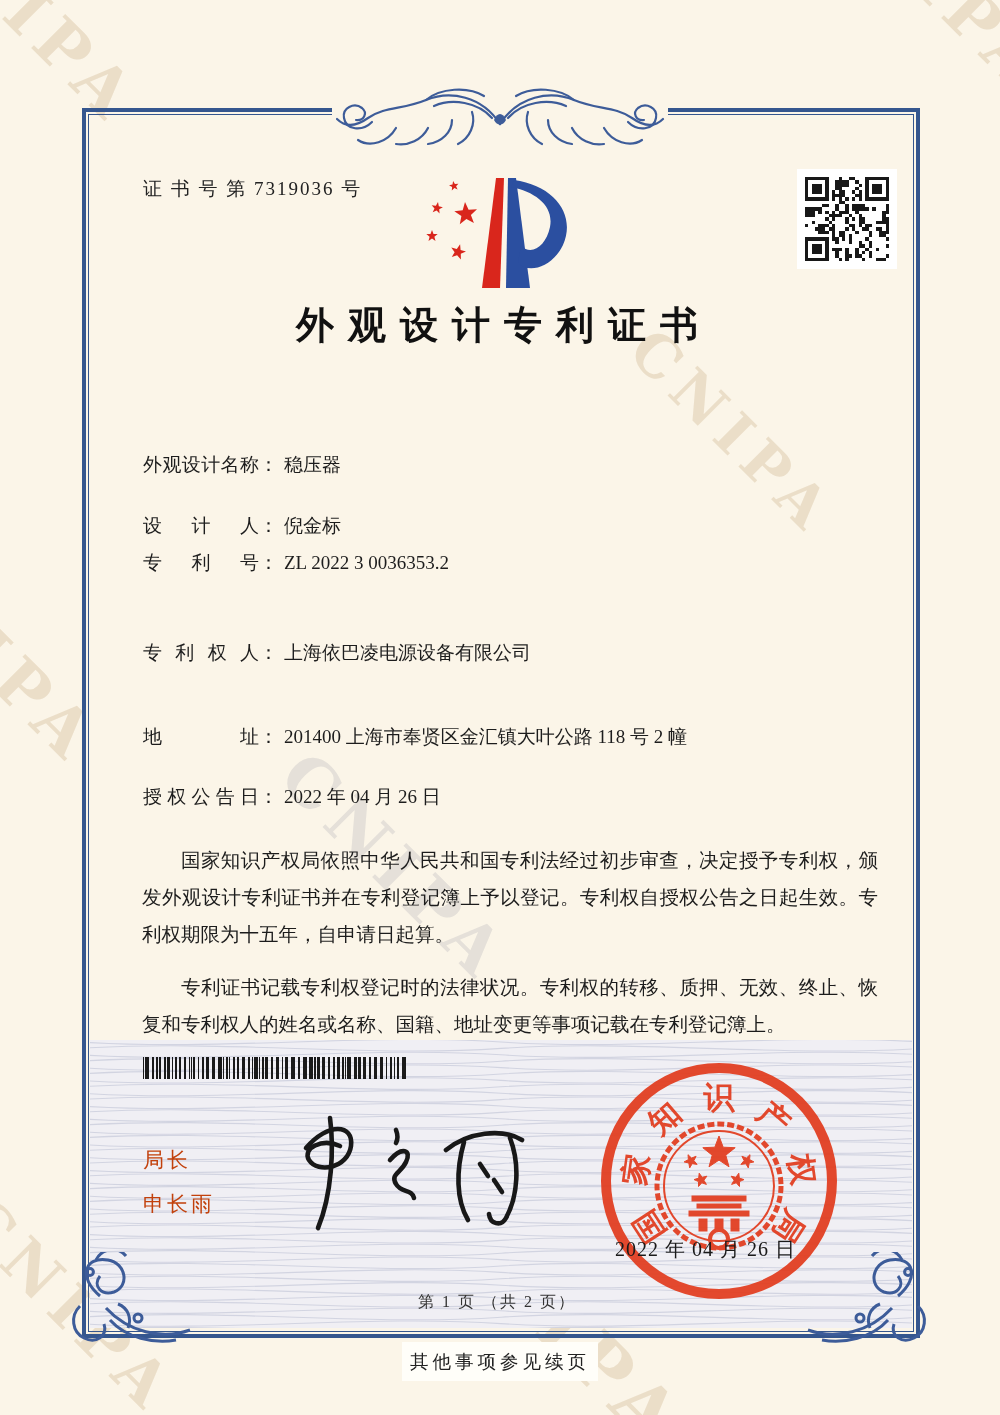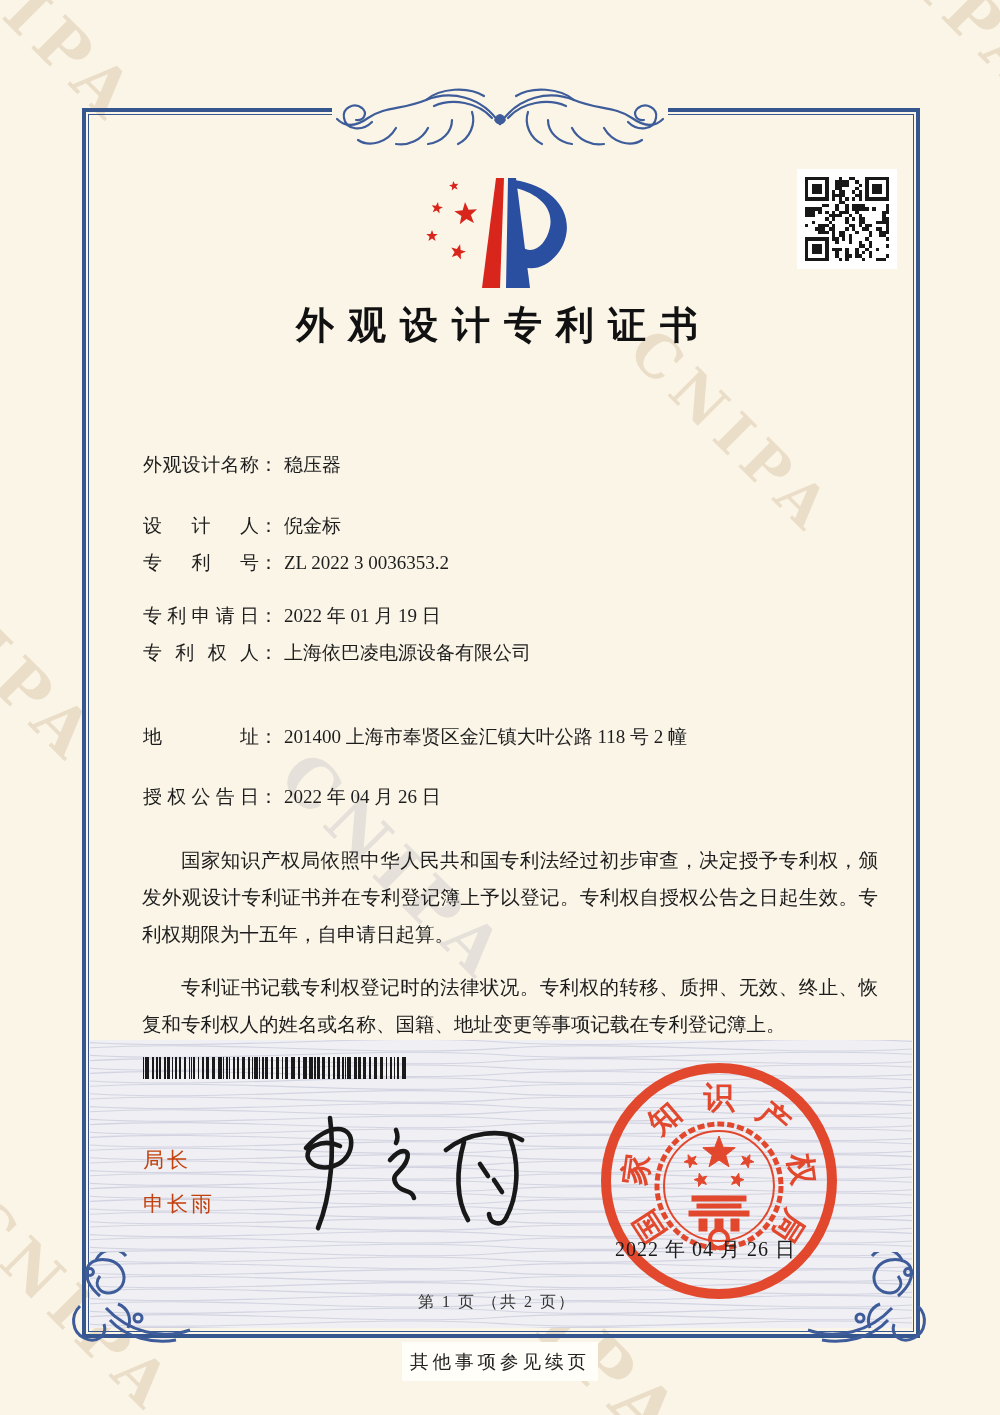--- a/index.html
+++ b/index.html
@@ -167,20 +167,21 @@
       <path d="M40,56 C62,80 96,88 124,78"></path>
       <path d="M44,68 C60,86 88,92 110,88"></path>
       <path d="M30,8 C36,-4 52,-6 60,4"></path>
       <path d="M14,54 C4,64 6,80 18,86 C30,92 42,84 38,72"></path>
       <path d="M52,52 c10,4 14,14 10,24"></path>
       <circle cx="72" cy="66" r="4"></circle>
       <circle cx="24" cy="20" r="3.4"></circle>
     </g>
   </svg>
 
+  <div class="cert-no">证 书 号 第 7319036 号</div>
 
   <svg class="logo" viewBox="0 0 160 124">
     <g id="logo-stars" fill="#d9261c">
         <polygon points="29.1,13.1 30.9,16.1 34.4,15.7 32.1,18.3 33.6,21.5 30.4,20.1 27.8,22.5 28.1,19.0 25.0,17.3 28.5,16.5"></polygon>
         <polygon points="14.0,34.1 14.8,38.2 18.9,39.2 15.2,41.2 15.6,45.4 12.6,42.5 8.7,44.2 10.5,40.4 7.7,37.2 11.9,37.7"></polygon>
         <polygon points="41.0,34.0 44.6,41.7 53.0,41.3 46.9,47.1 49.9,55.1 42.4,51.0 35.8,56.3 37.4,48.0 30.3,43.3 38.7,42.2"></polygon>
         <polygon points="8.0,62.0 9.5,66.0 13.7,66.1 10.4,68.8 11.5,72.9 8.0,70.5 4.5,72.9 5.6,68.8 2.3,66.1 6.5,66.0"></polygon>
         <polygon points="36.1,76.3 36.6,81.9 42.0,83.6 36.8,85.8 36.9,91.5 33.1,87.2 27.8,89.0 30.6,84.2 27.3,79.6 32.8,80.9"></polygon>
       </g>
     <polygon points="72,10 80,10 76,120 58,120" fill="#d9261c"></polygon>
@@ -472,23 +473,20 @@
 
   <div class="field-row" style="top:452px">
     <span class="lbl">外观设计名称</span><span class="colon">：</span><span>稳压器</span>
   </div>
   <div class="field-row" style="top:513px">
     <span class="lbl">设计人</span><span class="colon">：</span><span>倪金标</span>
   </div>
   <div class="field-row" style="top:550px">
     <span class="lbl">专利号</span><span class="colon">：</span><span>ZL 2022 3 0036353.2</span>
   </div>
-  <div class="field-row" style="top:603px">
-    <span class="lbl">专利申请日</span><span class="colon">：</span><span>2022 年 01 月 19 日</span>
-  </div>
   <div class="field-row" style="top:640px">
     <span class="lbl">专利权人</span><span class="colon">：</span><span>上海依巴凌电源设备有限公司</span>
   </div>
   <div class="field-row" style="top:724px">
     <span class="lbl">地址</span><span class="colon">：</span><span>201400 上海市奉贤区金汇镇大叶公路 118 号 2 幢</span>
   </div>
   <div class="field-row" style="top:784px;width:760px">
     <span class="lbl">授权公告日</span><span class="colon">：</span><span>2022 年 04 月 26 日</span>
   </div>
 

